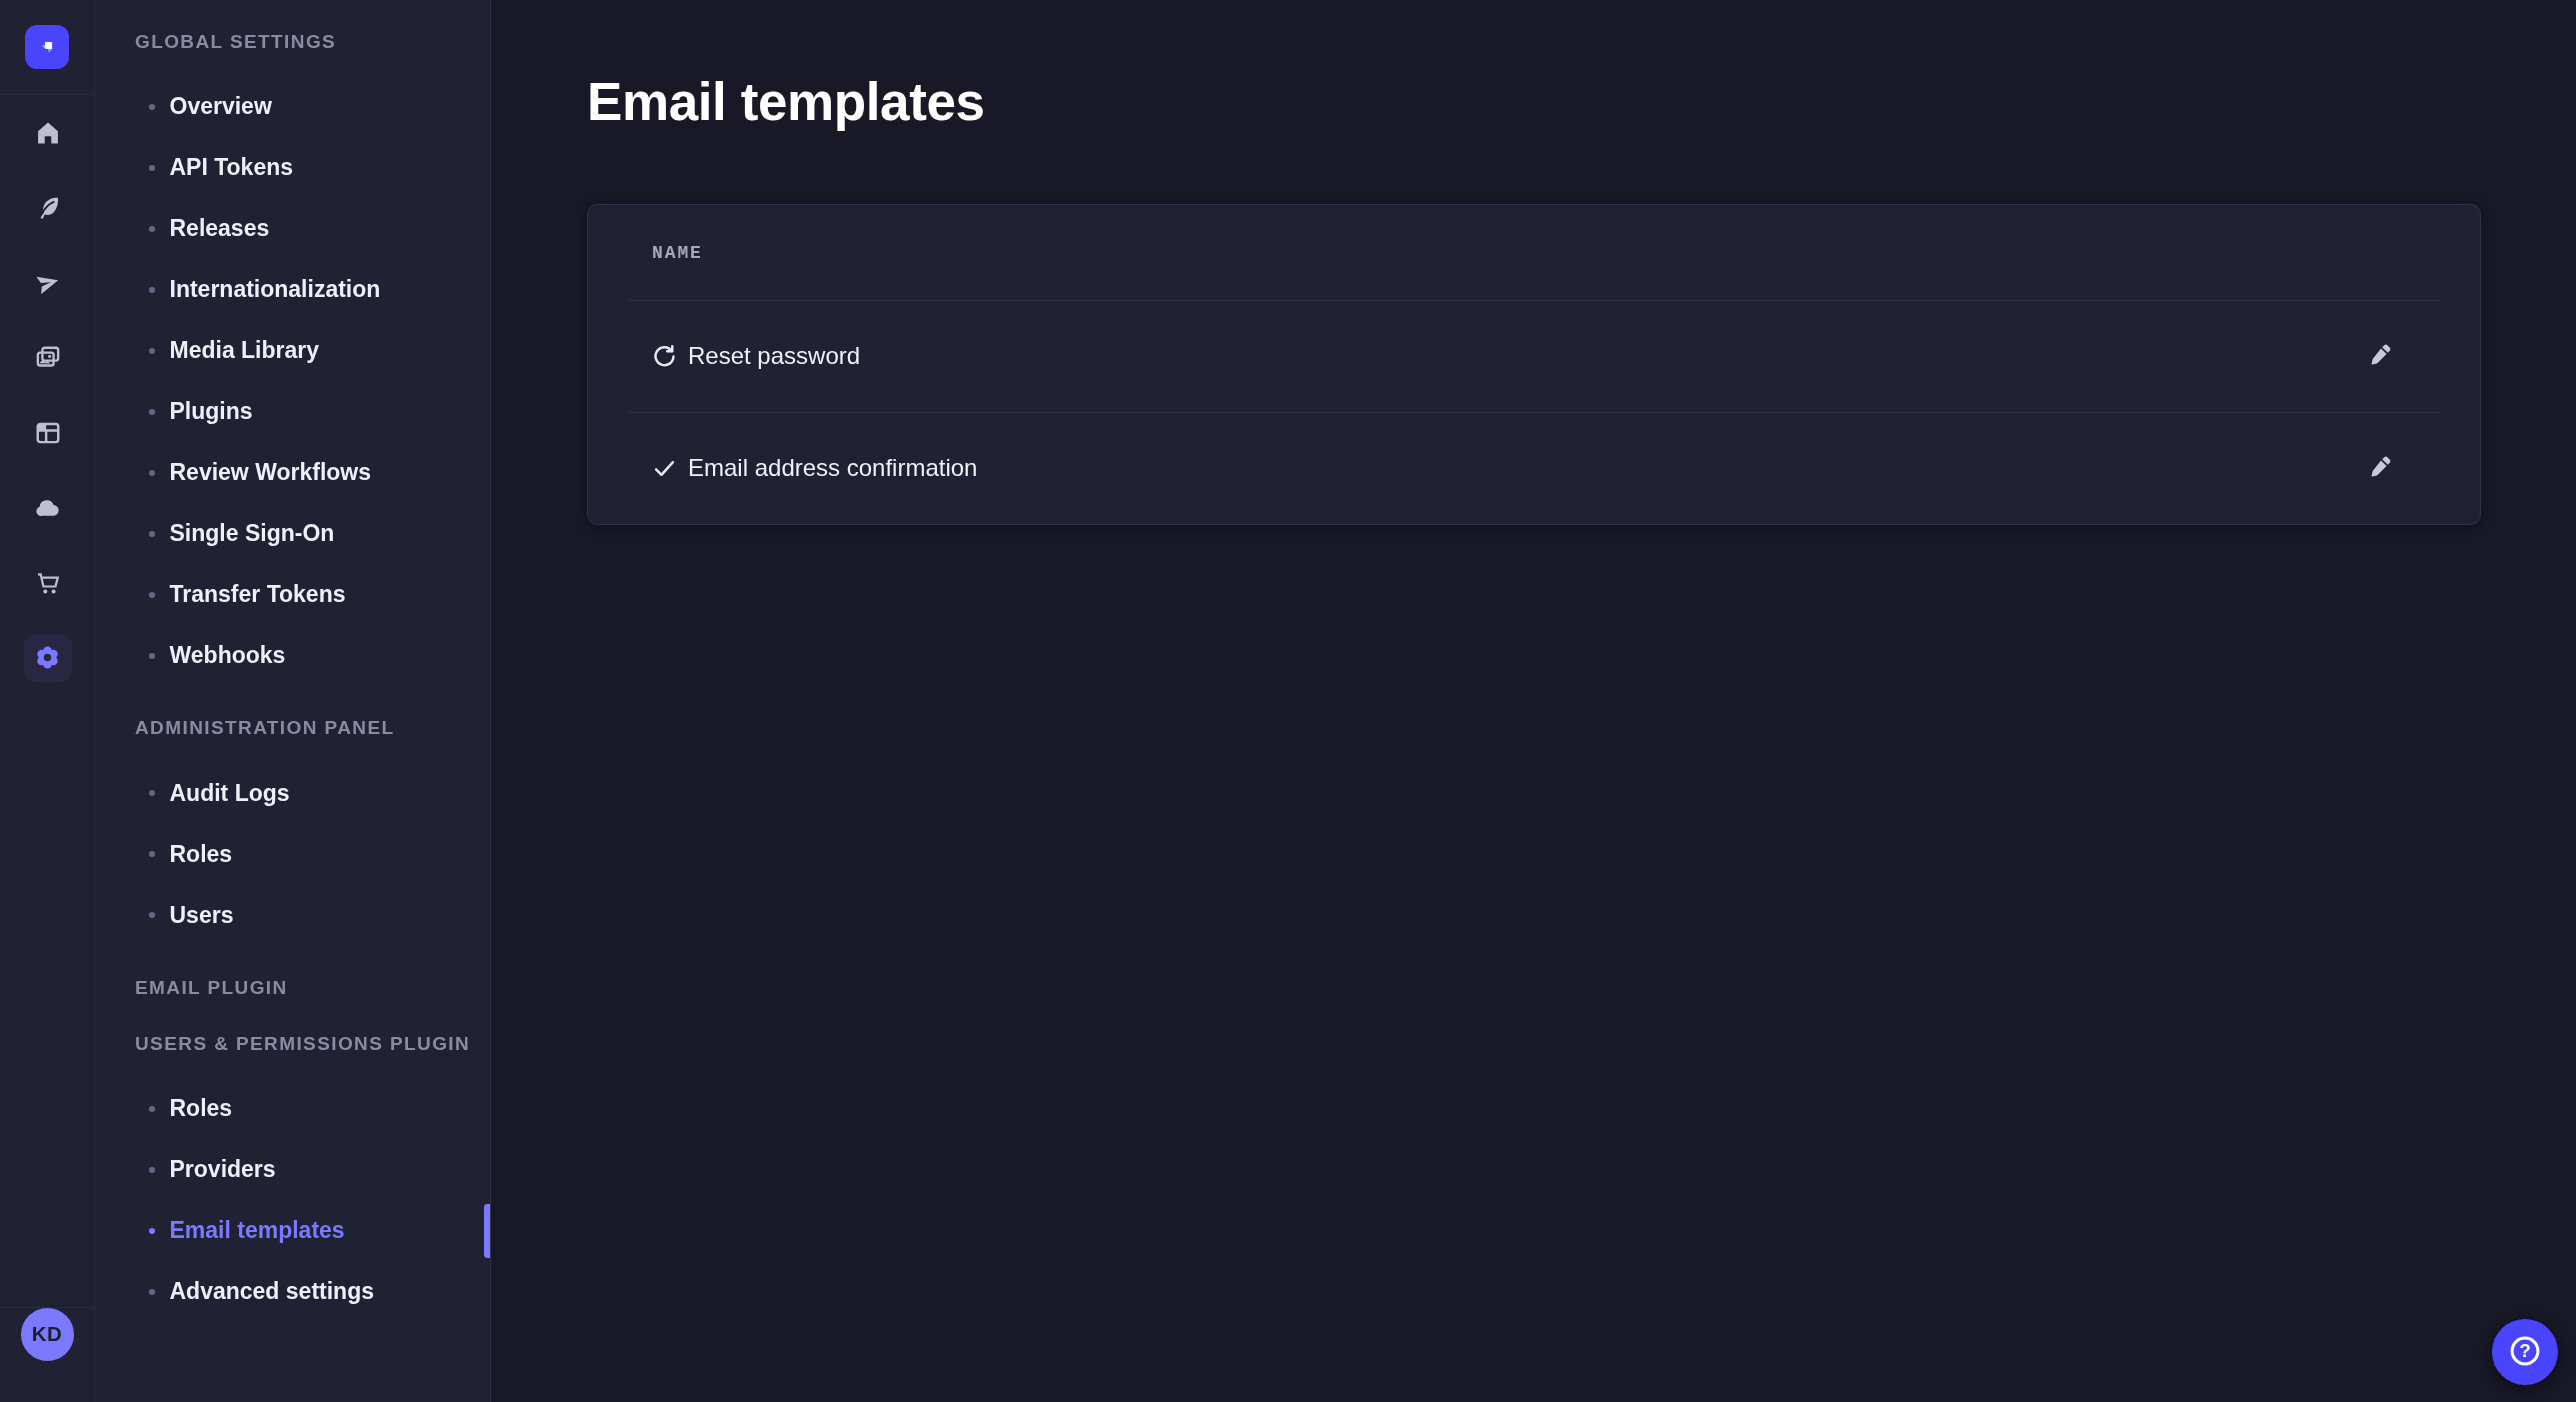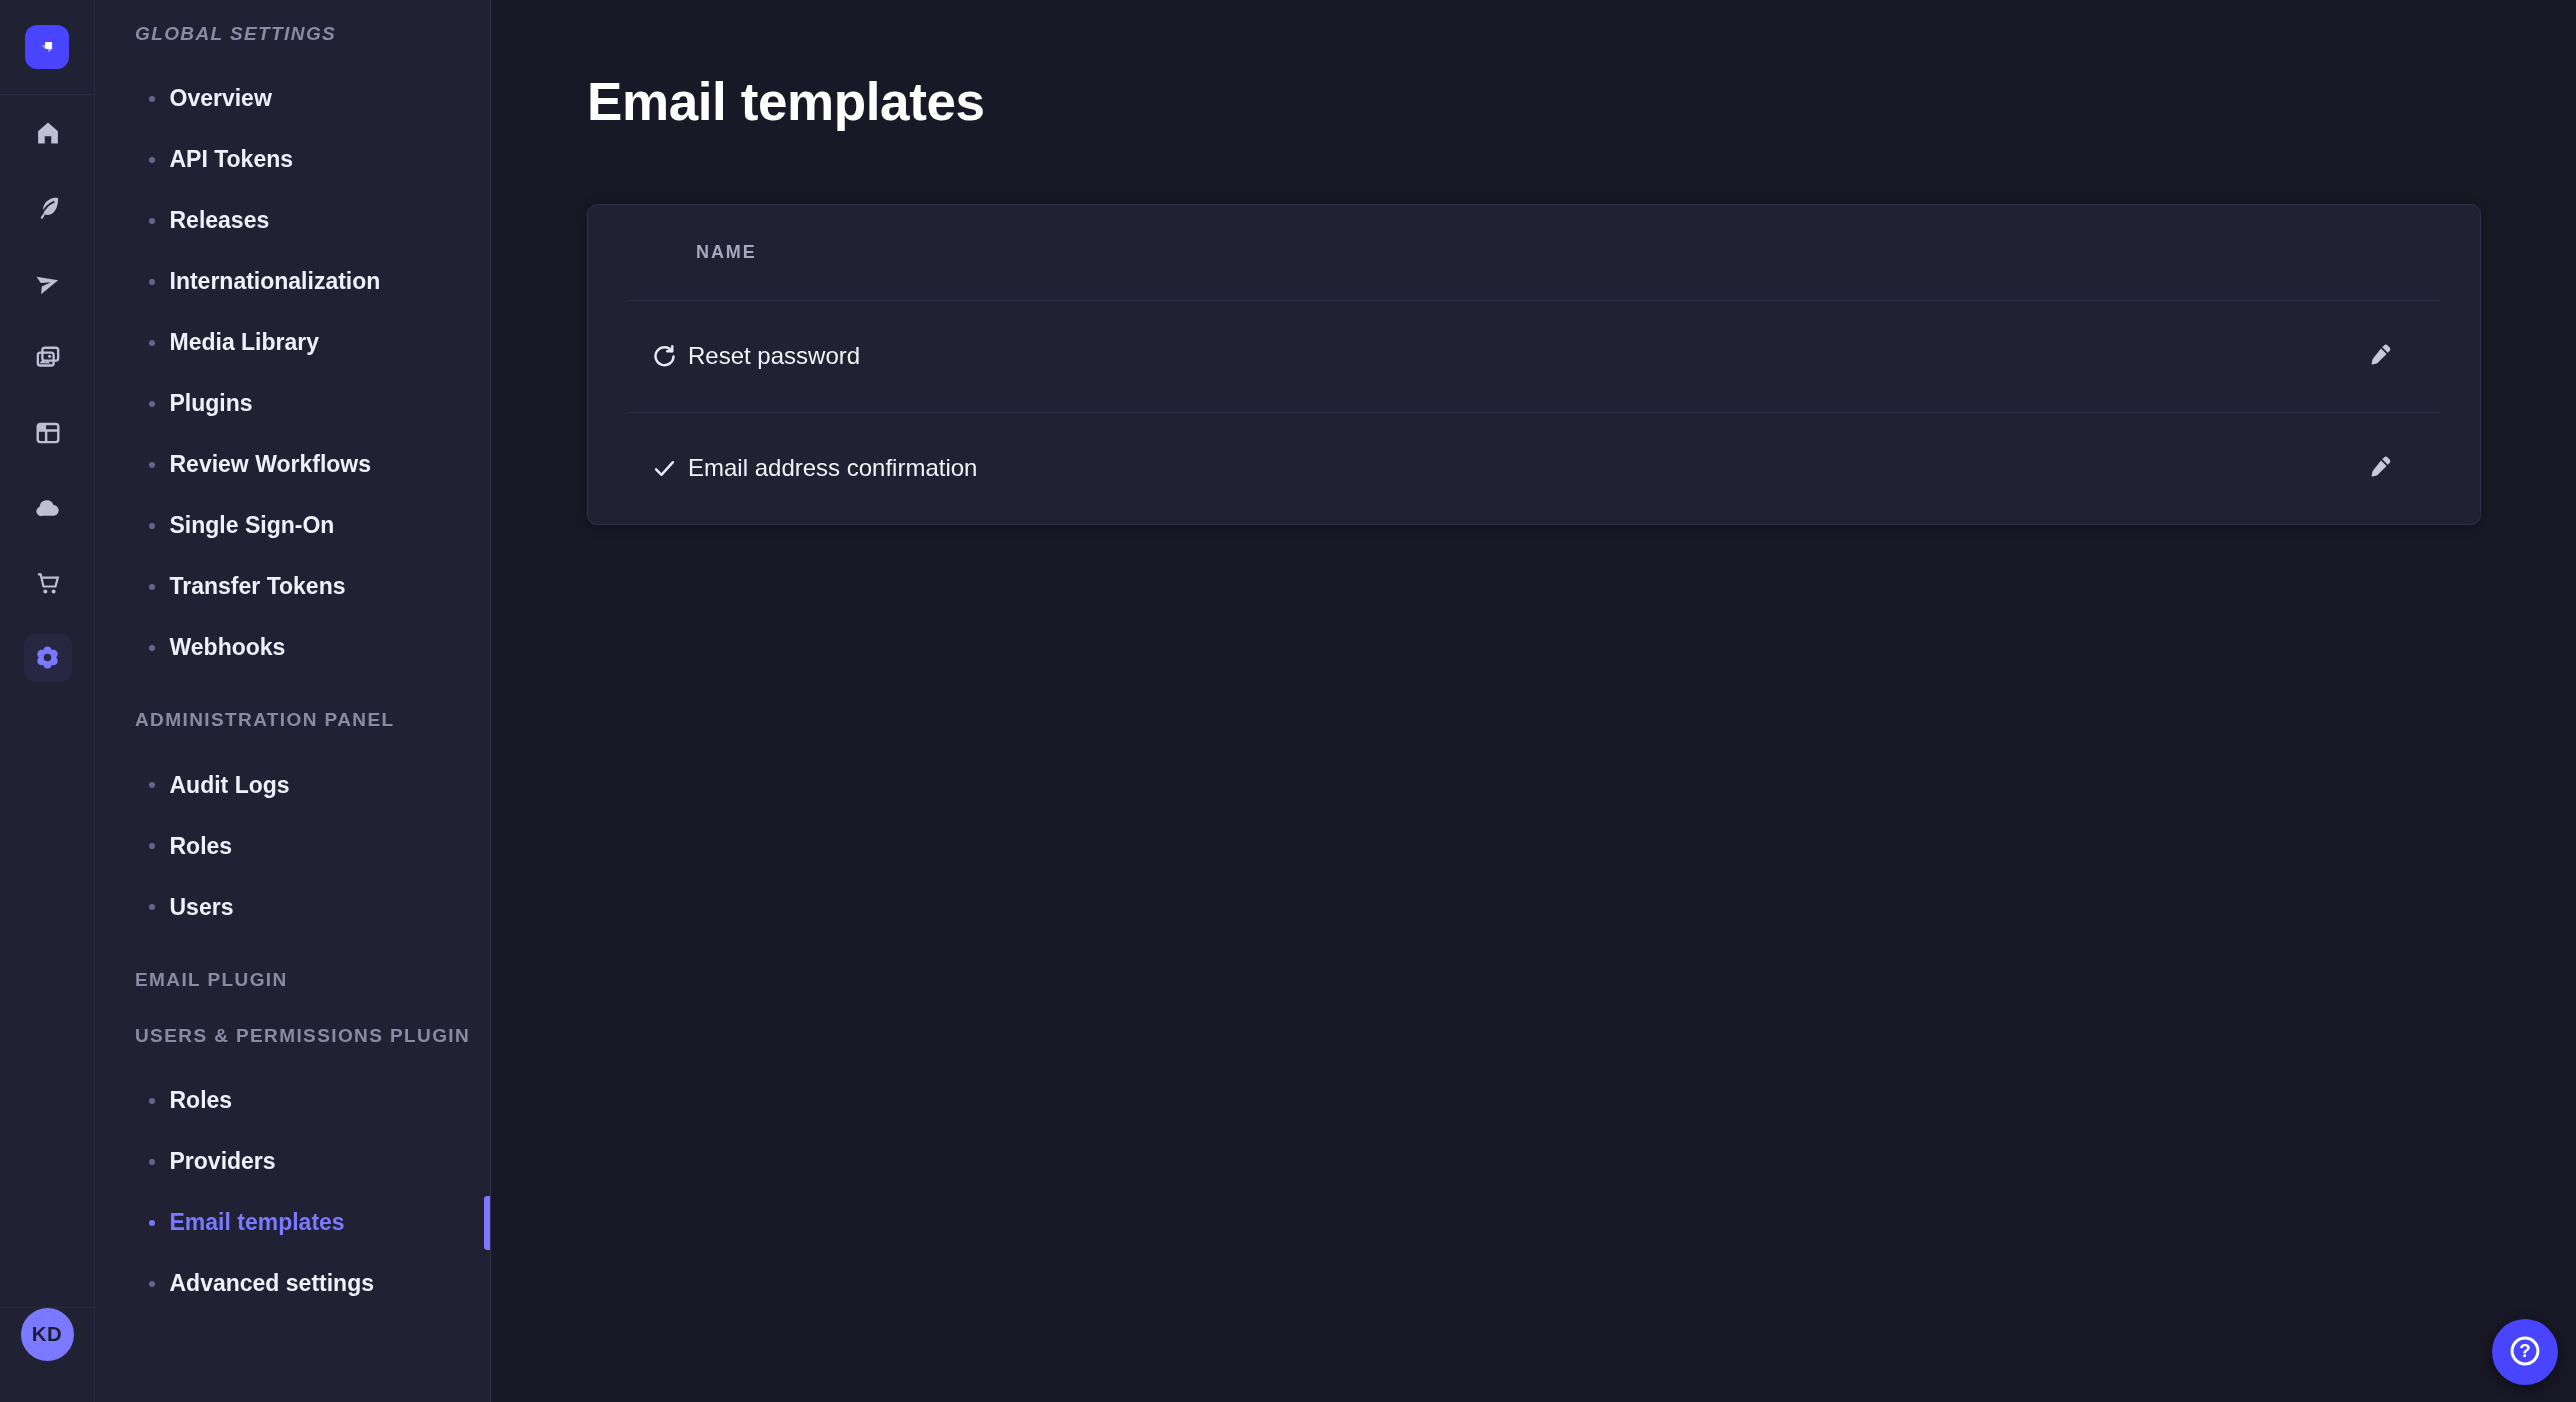--- a/index.html
+++ b/index.html
@@ -15,34 +15,34 @@
   .icon-btn { width:95px; height:75px; background:none; border:none; display:flex; align-items:center; justify-content:center; color:#bfbfd4; cursor:pointer; }
   .icon-btn svg { width:28px; height:28px; }
   .gear-box { width:48px; height:48px; border-radius:12px; background:#272742; display:flex; align-items:center; justify-content:center; }
   .gear-box svg { width:29px; height:29px; }
   .rail-bottom { margin-top:auto; height:95px; flex:none; border-top:0.9px solid #2a2a42; display:flex; align-items:flex-start; justify-content:center; }
   .avatar { width:53px; height:53px; border-radius:50%; background:#7b79ff; color:#1d1d31; font-size:20.4px; font-weight:700; letter-spacing:0.4px; display:flex; align-items:center; justify-content:center; cursor:pointer; }
 
   
   .subnav { width:396px; flex:none; background:#212134; border-right:0.9px solid #32324d; padding-top:19px; position:relative; overflow:hidden; }
   .section-title { margin:27px 0 0 40px; height:29px; line-height:29px; font-size:19px; font-weight:700; letter-spacing:1.4px; color:#8a8aa5; }
-  .section:first-child .section-title { margin-top:0;font-style:italic; }
+  .section:first-child .section-title { margin-top:8px; }
   .nav-list { margin-top:20.4px; }
   .nav-item { position:relative; height:61px; display:flex; align-items:center; padding-left:54px; cursor:pointer; }
   .bullet { width:6px; height:6px; border-radius:50%; background:#66668a; margin-right:14.5px; flex:none; }
   .nav-label { font-size:23px; color:#eef0fa;font-weight:bold; }
   .nav-item.active .bullet { background:#7b79ff; }
   .nav-item.active .nav-label { color:#7b79ff; }
   .nav-item.active::after { content:""; position:absolute; right:0; top:3.4px; bottom:3.4px; width:6px; background:#7b79ff; border-radius:3.4px 0 0 3.4px; }
 
   
   main { flex:1; background:#181826; position:relative; }
   h1.page-title { margin:72px 96px 0; font-size:53px; line-height:60px; font-weight:700; color:#ffffff; letter-spacing:-0.4px; }
   .card { margin:72px 95px 0 96px; background:#212134; border:0.9px solid #31314b; border-radius:10.2px; box-shadow:0 1.7px 12px rgba(0,0,0,.25); }
-  .thead { height:95px; display:flex; align-items:center; padding-left:108px; font-size:18px; font-weight:700; letter-spacing:1.9px; color:#a7a7bd; }
+  .thead { height:95px; display:flex; align-items:center; padding-left:64px; font-size:18px; font-weight:700; letter-spacing:1.9px; color:#a7a7bd;font-family:Liberation Mono, monospace; }
   .divider { height:0.9px; background:#2e2e48; margin:0 40px; }
   .trow { height:111px; position:relative; display:flex; align-items:center; cursor:pointer; }
   .row-icon { position:absolute; left:62px; width:29px; height:29px; color:#e9e9f4; display:flex; align-items:center; justify-content:center; }
   .row-icon svg { width:27px; height:27px; }
   .row-name { margin-left:100px; font-size:24px; color:#f1f1f8; }
   .edit-btn { position:absolute; right:83px; width:34px; height:34px; background:none; border:none; color:#c8c8da; cursor:pointer; display:flex; align-items:center; justify-content:center; }
   .edit-btn svg { width:27px; height:27px; }
 
   
   .help-btn { position:absolute; left:2492px; top:1319px; width:66px; height:66px; border-radius:50%; border:none; background:#4945ff; display:flex; align-items:center; justify-content:center; cursor:pointer; box-shadow:0 3.4px 13.6px rgba(0,0,0,.4); }

